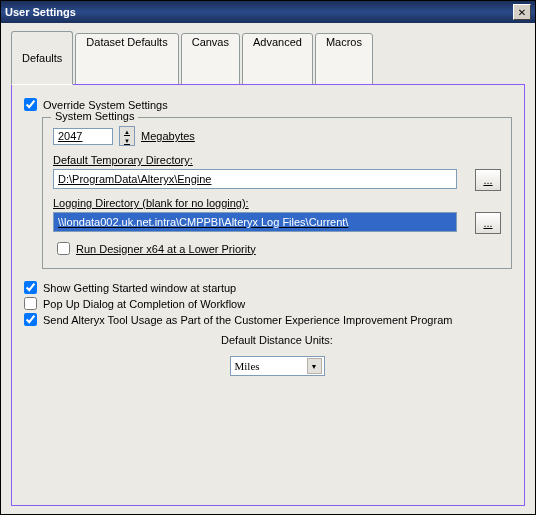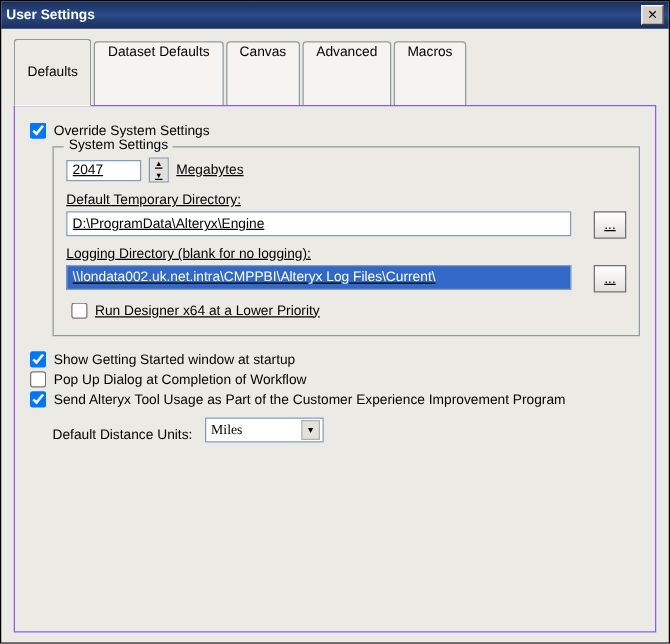--- a/index.html
+++ b/index.html
@@ -19,21 +19,21 @@
 .fieldset legend { padding: 0 4px; position: absolute; top: -8px; left: 8px; background: #eceae5; }
 .fs-label { margin: 4px 0 3px 0; }
 .num-row { display: flex; align-items: center; gap: 6px; margin-bottom: 8px; }
 .num-input { width: 60px; height: 17px; border: 1px solid #7f9db9; padding: 2px 4px; background: #fff; }
 .spin { width: 16px; height: 20px; display: flex; flex-direction: column; border: 1px solid #7f9db9; }
 .spin div { flex: 1; display: flex; align-items: center; justify-content: center; font-size: 6px; background: #e3e1dc; cursor: pointer; }
 .text-row { display: flex; gap: 18px; align-items: flex-start; margin-bottom: 6px; }
 .text-input { flex: 1; height: 20px; border: 1px solid #7f9db9; padding: 2px 4px; background: #fff; font-size: 11px; }
 .text-input.sel { background: #3269c8; color: #fff; }
 .browse-btn { width: 26px; height: 22px; border: 1px solid #707070; background: linear-gradient(to bottom, #fff, #e3e1dc); cursor: pointer; display: flex; align-items: center; justify-content: center; font-size: 11px; }
-.units-row { display: flex; align-items: flex-end; gap: 10px; margin-top: 8px; margin-left: 18px; }
+.units-row { display: flex; align-items: center; gap: 10px; margin-top: 8px; margin-left: 18px; flex-direction: column; }
 .dropdown { width: 95px; height: 20px; border: 1px solid #7f9db9; background: #fff; display: flex; align-items: center; padding: 0 2px 0 4px; }
 .dropdown span { flex: 1; font-family: Liberation Serif, serif; }
 .dd-arrow { width: 15px; height: 16px; background: #e3e1dc; border: 1px solid #b5b1a7; display: flex; align-items: center; justify-content: center; font-size: 7px; }
 .button-row { display: flex; justify-content: flex-end; gap: 8px; padding: 10px 14px 10px; border-top: 1px solid #fff; }
 .btn { width: 75px; height: 23px; border: 1px solid #707070; background: linear-gradient(to bottom, #fff, #e3e1dc); cursor: pointer; border-radius: 3px; }
 </style>
 </head>
 <body>
 
 <div class="window">

